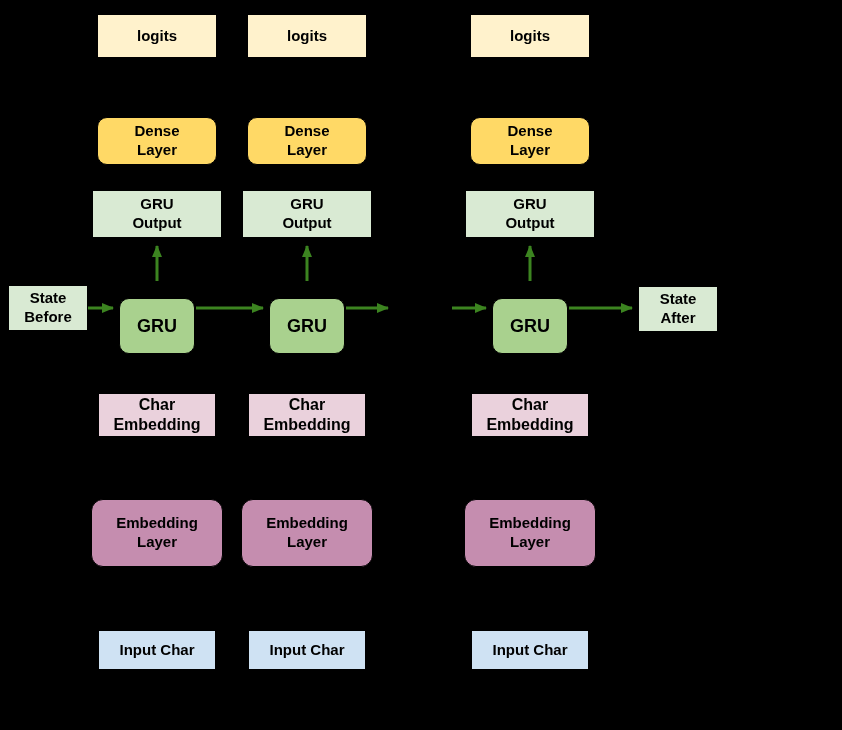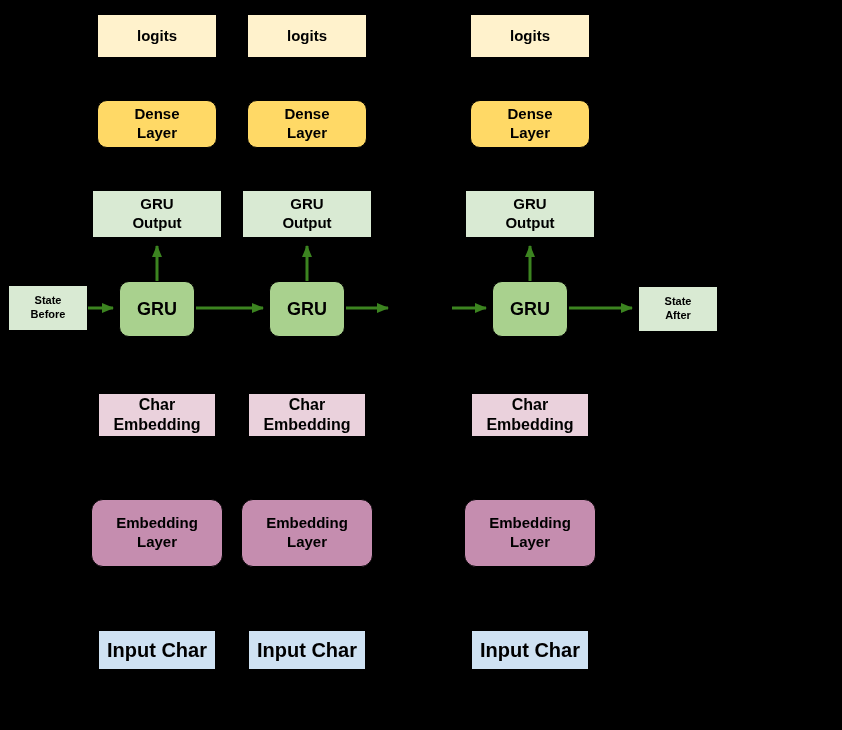--- a/index.html
+++ b/index.html
@@ -34,30 +34,30 @@
     align-items: center;
     justify-content: center;
     text-align: center;
     font-weight: bold;
     color: #000;
     border: 1px solid #000;
     box-sizing: border-box;
     white-space: pre-line;
     line-height: 1.25;
   }
-  .rounded   { border-radius: 10px; }
+  .rounded   { border-radius: 10px; margin-top: 17px; }
   .rounded-lg{ border-radius: 12px; }
   .logits          { background: var(--logits, #FFF2CC);          font-size: 15px; }
   .dense           { background: var(--dense, #FFD966);           font-size: 15px; }
   .gru-output      { background: var(--gru_output, #D9EAD3);      font-size: 15px; }
   .gru             { background: var(--gru, #A9D18E);             font-size: 18px; }
   .char-embedding  { background: var(--char_embedding, #EAD1DC);  font-size: 16px; }
   .embedding-layer { background: var(--embedding_layer, #C58DAF); font-size: 15px; }
-  .input-char      { background: var(--input_char, #CFE2F3);      font-size: 20px; }
-  .state           { background: var(--state, #D9EAD3);           font-size: 11px; }
+  .input-char      { background: var(--input_char, #CFE2F3);      font-size: 15px; }
+  .state           { background: var(--state, #D9EAD3);           font-size: 15px; }
 </style>
 </head>
 <body>
 
 <div class="canvas">
 
   <svg class="arrows" width="842" height="730" viewBox="0 0 842 730">
     <defs>
       <marker id="ah" markerUnits="userSpaceOnUse" markerWidth="12" markerHeight="10" refX="11" refY="5" orient="auto">
         <path d="M0,0 L12,5 L0,10 z"></path>

